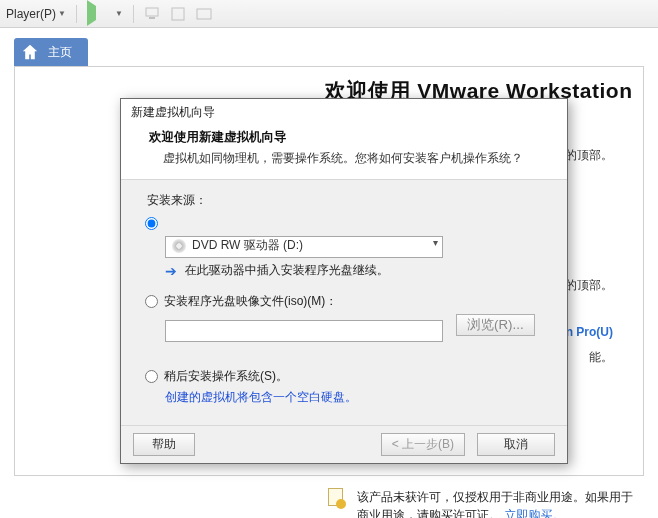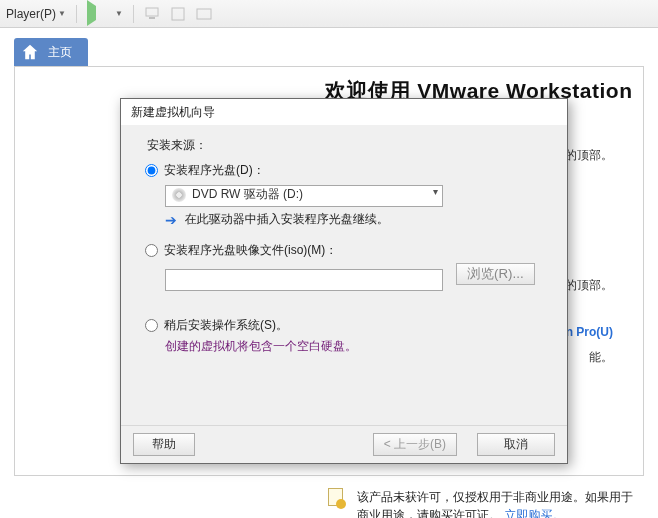--- a/index.html
+++ b/index.html
@@ -130,27 +130,27 @@
   .hint .arrow{color:#2a6fd6;font-size:14px;}
   .iso-input{
     margin:6px 0 0 20px; width:278px;height:22px;border:1px solid #a7a7a7;background:#fff;
   }
   .browse{
     display:inline-block;margin-left:10px;height:22px;min-width:76px;
     border:1px solid #b0b0b0;background:linear-gradient(#fdfdfd,#e6e6e6);
     color:#888;padding:0 10px;vertical-align:top;
   }
   .late {margin-top:26px;align-items:center;}
-  .late-sub{margin:4px 0 0 20px;color:#701a75;}
+  .late-sub{margin:4px 0 0 20px;color:#1d4ed8;}
   .wiz-foot{
     height:38px;border-top:1px solid #d8d8d8;
     display:flex;align-items:center;justify-content:space-between;
     padding:8px 12px;
   }
-  .wiz-foot .right{display:flex;gap:20px;}
+  .wiz-foot .right{display:flex;gap:12px;}
   .btn{
     height:23px;min-width:78px;padding:0 10px;
     border:1px solid #adadad;background:linear-gradient(#fdfdfd,#e5e5e5);
     color:#333;font-size:12px;
   }
   .btn:disabled{color:#9a9a9a;}
   .btn.help{min-width:62px;}
 </style>
 </head>
 <body>
@@ -200,27 +200,30 @@
     <div class="cert-ico"></div>
     <div class="footer-text">
       <span>该产品未获许可，仅授权用于非商业用途。如果用于商业用途，请购买许可证。</span>
       <a href="#">立即购买。</a>
     </div>
   </div>
 </div>
 
 <div class="wizard">
   <div class="wiz-title">新建虚拟机向导</div>
+  <div class="wiz-head">
+    <div class="h1">欢迎使用新建虚拟机向导</div>
+    <div class="h2">虚拟机如同物理机，需要操作系统。您将如何安装客户机操作系统？</div>
+  </div>
 
   <div class="wiz-body">
     <div class="src-label">安装来源：</div>
 
     <label class="opt">
       <input type="radio" name="src" checked="" style="">
-      <span>安装程序光盘(D)：</span>
     </label>
     <div class="select">
       <span class="sel-left">
         <span class="disc"></span>
         <span>DVD RW 驱动器 (D:)</span>
       </span>
       <span class="caret">▾</span>
     </div>
     <div class="hint">
       <span class="arrow">➔</span>

